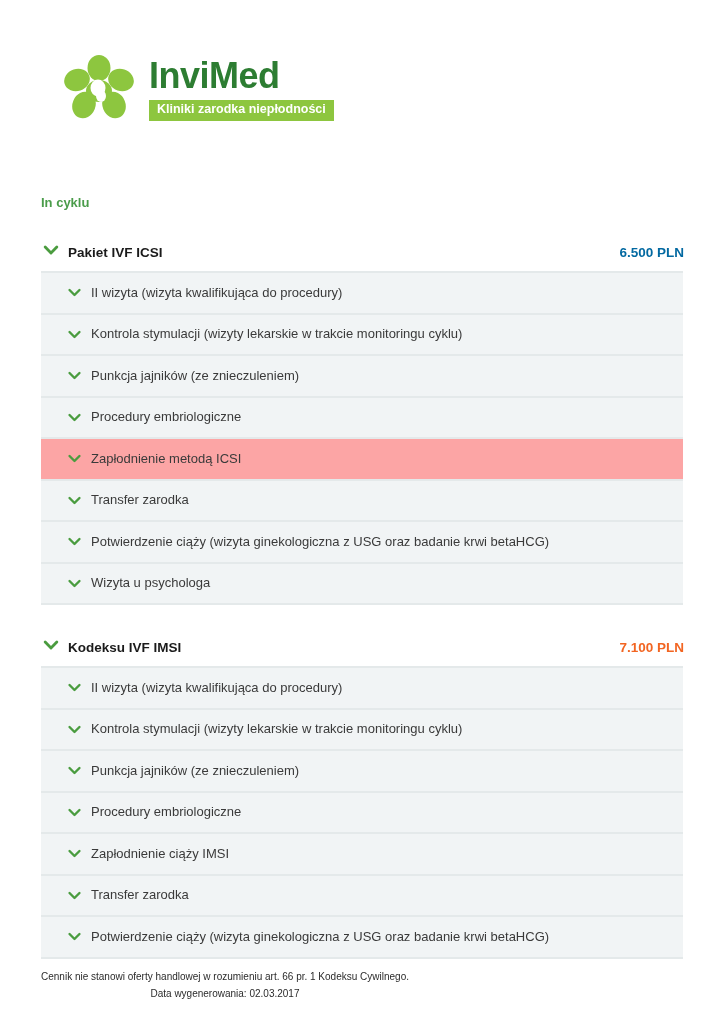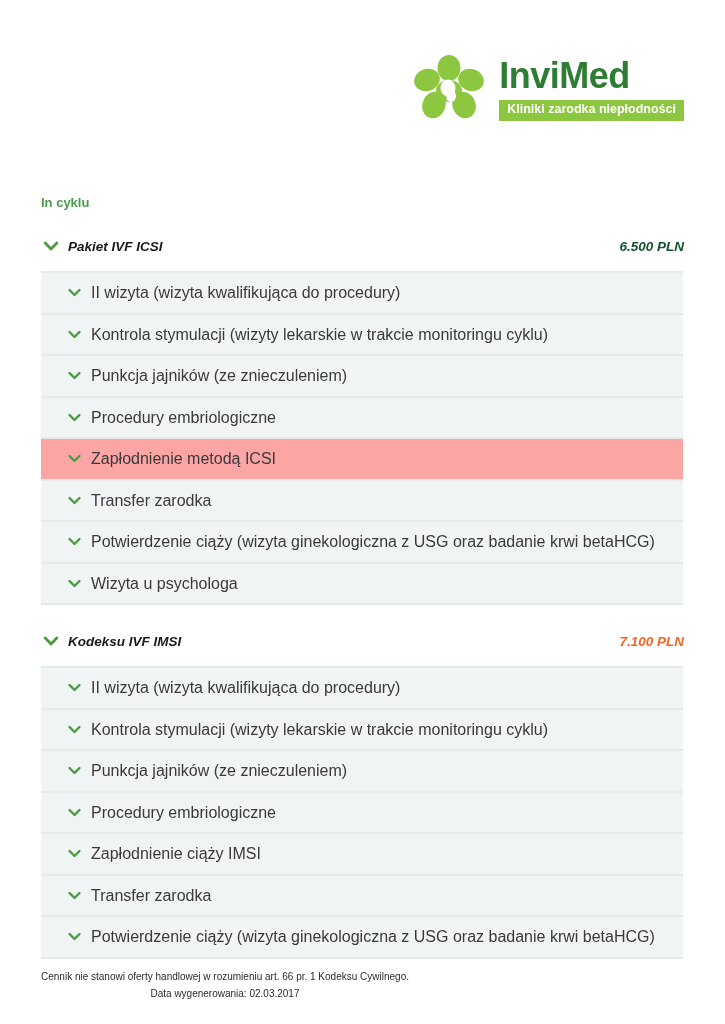--- a/index.html
+++ b/index.html
@@ -21,21 +21,21 @@
     width: 725px;
     height: 1024px;
     padding: 0 41px;
     position: relative;
   }
 
   
   .header {
     display: flex;
     align-items: flex-start;
-    justify-content: flex-end;
+    justify-content: flex-start;
     padding-top: 55px;
     height: 140px;
   }
   .brand {
     display: flex;
     align-items: center;
     gap: 14px;
     padding-left: 22px;
   }
   .logo-mark {
@@ -83,24 +83,23 @@
     font-weight: bold;
     color: #4a9c4a;
     margin-top: 55px;
     margin-bottom: 0;
   }
 
   
   .package { margin-top: 22px; }
   .package-header {
     display: flex;
-    align-items: center;
+    align-items: flex-end;
     height: 28px;
     padding-left: 0;
-    font-style: italic;
   }
   .package-chevron {
     width: 20px;
     height: 20px;
     flex: none;
     margin-right: 7px;
   }
   .package-title {
     font-size: 13.5px;
     font-weight: bold;
@@ -129,21 +128,21 @@
     align-items: center;
     padding-left: 25px;
   }
   .item-chevron {
     width: 17px;
     height: 17px;
     flex: none;
     margin-right: 8px;
   }
   .item-label {
-    font-size: 16px;
+    font-size: 13px;
     color: #3a3a3a;
     line-height: 1.2;
     text-align: right;
   }
 
   
   .footer {
     position: absolute;
     left: 41px;
     bottom: 22px;
@@ -186,21 +185,21 @@
 
   <div class="section-title">In cyklu</div>
 
   <div id="packages-container">
       <div class="package">
         <div class="package-header">
           <span class="package-chevron"><svg width="20" height="20" viewBox="0 0 24 24" xmlns="http://www.w3.org/2000/svg">
               <path d="M5 8.5 L12 15.5 L19 8.5" fill="none" stroke="#4a9c3f" stroke-width="3.4" stroke-linecap="round" stroke-linejoin="round"></path>
             </svg></span>
           <span class="package-title">Pakiet IVF ICSI</span>
-          <span class="package-price" style="color: #14532d;">6.500 PLN</span>
+          <span class="package-price" style="color: #0369a1;">6.500 PLN</span>
         </div>
         <div class="items">
           <div class="item-row" style="background: rgb(241, 244, 245); border-bottom-color: rgb(228, 233, 234);">
             <span class="item-chevron"><svg width="17" height="17" viewBox="0 0 24 24" xmlns="http://www.w3.org/2000/svg">
                 <path d="M5 8.5 L12 15.5 L19 8.5" fill="none" stroke="#4a9c3f" stroke-width="3.4" stroke-linecap="round" stroke-linejoin="round"></path>
               </svg></span>
             <span class="item-label">II wizyta (wizyta kwalifikująca do procedury)</span>
           </div>
           <div class="item-row" style="background: rgb(241, 244, 245); border-bottom-color: rgb(228, 233, 234);">
             <span class="item-chevron"><svg width="17" height="17" viewBox="0 0 24 24" xmlns="http://www.w3.org/2000/svg">

